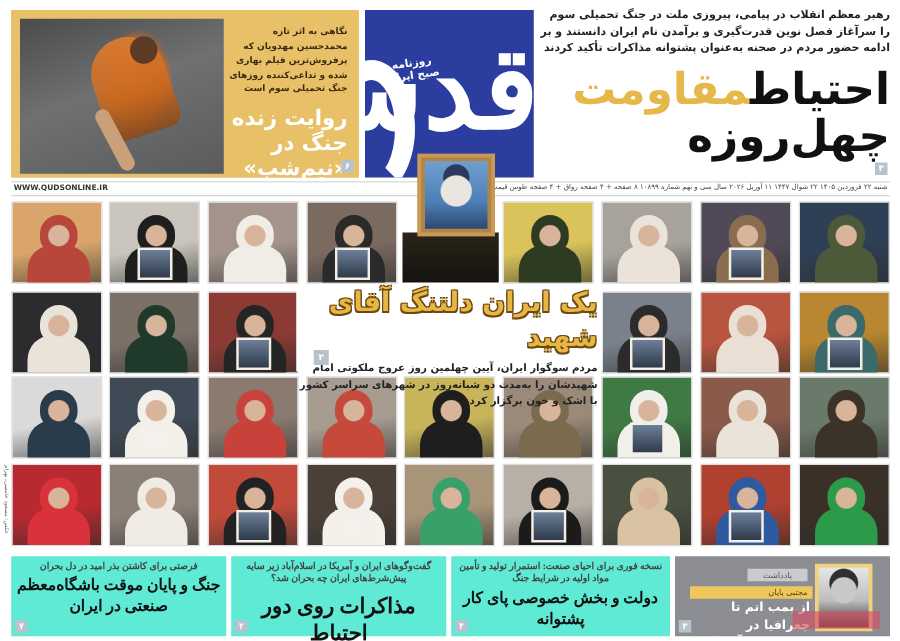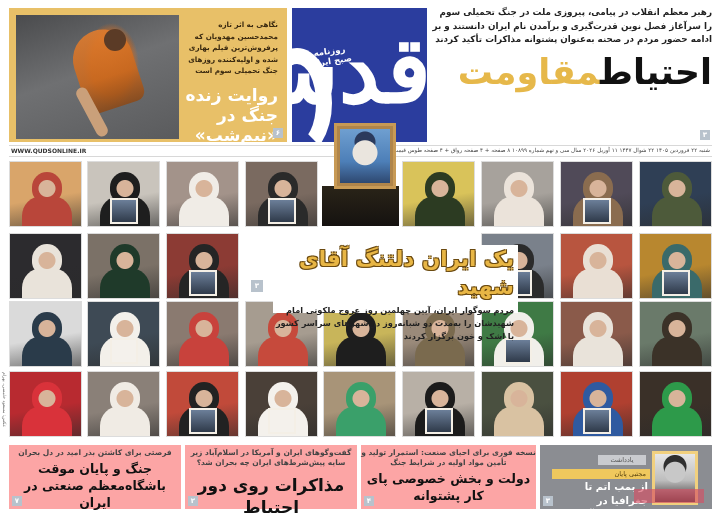--- a/index.html
+++ b/index.html
@@ -110,21 +110,21 @@
                 linear-gradient(180deg, #6f9fd0 0%, #4d7fb8 60%, #2e4870 100%);
   }
   .leader-under {
     position: absolute; left: 322px; top: 186px; width: 77px; height: 40px;
     background: linear-gradient(180deg, #2a2418 0%, #151210 100%); z-index: 2;
   }
 
   
   .bottom { position: absolute; left: 9px; top: 445px; width: 703px; height: 64px; }
   .bbox {
-    position: absolute; top: 0; height: 64px; background: #fca5a5; direction: rtl; text-align: center;
+    position: absolute; top: 0; height: 64px; background: #5eead4; direction: rtl; text-align: center; font-family: Liberation Serif, serif;
   }
   .bbox .kicker { font-size: 7.5px; line-height: 10px; color: #444; padding-top: 3px; font-weight: bold; }
   .bbox .title { font-size: 12.5px; line-height: 17px; color: #111; font-weight: bold; margin-top: 2px; }
   .bbox .title.big { font-size: 17px; line-height: 22px; margin-top: 6px; }
 
   .note-box { position: absolute; left: 531px; top: 0; width: 172px; height: 64px; background: #8b8d92; }
   .note-photo {
     position: absolute; right: 14px; top: 6px; width: 46px; height: 54px;
     background: #f1d07e; padding: 3px;
   }
@@ -160,36 +160,37 @@
 
 <div class="page">
 
   <div class="teaser-box">
     <div class="teaser-photo">
       <div class="figure"></div>
       <div class="head"></div>
       <div class="arm"></div>
     </div>
     <div class="teaser-text">
-      <div class="teaser-kicker">نگاهی به اثر تازه محمدحسین مهدویان که پرفروش‌ترین فیلم بهاری شده و اولیه‌کننده روزهای جنگ تحمیلی سوم است</div>
+      <div class="teaser-kicker">نگاهی به اثر تازه محمدحسین مهدویان که پرفروش‌ترین فیلم بهاری شده و تداعی‌کننده روزهای جنگ تحمیلی سوم است</div>
       <div class="teaser-title">روایت زنده جنگ در «نیم‌شب»</div>
     </div>
     <div class="page-badge" style="right:3px; bottom:3px;">۶</div>
   </div>
 
   <div class="logo-box">
     <div class="logo-swirl"></div>
     <div class="logo-sub">روزنامه صبح ایران</div>
     <div class="logo-mark">قدس</div>
   </div>
 
   <div class="lead-block">
     <div class="lead-kicker">رهبر معظم انقلاب در پیامی، پیروزی ملت در جنگ تحمیلی سوم را سرآغاز فصل نوین قدرت‌گیری و برآمدن نام ایران دانستند و بر ادامه حضور مردم در صحنه به‌عنوان پشتوانه مذاکرات تأکید کردند</div>
     <div class="lead-title">
       <span>احتیاط</span><span class="accent">مقاومت</span><br>
+      <span>چهل‌روزه</span>
     </div>
   </div>
   <div class="page-badge" style="left:700px; top:130px;">۳</div>
 
   <div class="ribbon">
     <span class="site-url">WWW.QUDSONLINE.IR</span>
     <span class="issue-line">شنبه ۲۲ فروردین ۱۴۰۵   ۲۲ شوال ۱۴۴۷   ۱۱ آوریل ۲۰۲۶   سال سی و نهم   شماره ۱۰۸۹۹   ۸ صفحه + ۴ صفحه رواق + ۴ صفحه طوس   قیمت ۸۰۰۰ تومان</span>
   </div>
 
   <div class="grid" id="photo-grid">
@@ -333,21 +334,21 @@
         <div class="body" style="background: rgb(45, 154, 74);"></div>
         <div class="person" style="background: radial-gradient(circle at 50% 55%, rgb(216, 180, 154) 0px, rgb(216, 180, 154) 8px, rgb(45, 154, 74) 9px);"></div>
       </div>
     </div>
 
   <div class="leader-under"></div>
   <div class="leader-frame">
       <div class="inner"></div>
     </div>
 
-  <div class="center-story" style="left:237px; top:245px;margin-left:36px;">
+  <div class="center-story" style="left:237px; top:229px;">
     <div class="center-title">یک ایران دلتنگ آقای شهید</div>
     <div class="center-body">مردم سوگوار ایران، آیین چهلمین روز عروج ملکوتی امام شهیدشان را به‌مدت دو شبانه‌روز در شهرهای سراسر کشور با اشک و خون برگزار کردند</div>
   </div>
   <div class="page-badge" style="left:251px; top:280px; width:12px; height:12px; line-height:12px;">۳</div>
 
   <div class="side-credit">عکس: مسعود خامسی، بهرام جعفری</div>
 
   <div class="bottom">
     <div class="bbox" style="left:0; width:172px;">
       <div class="kicker">فرصتی برای کاشتن بذر امید در دل بحران</div>

